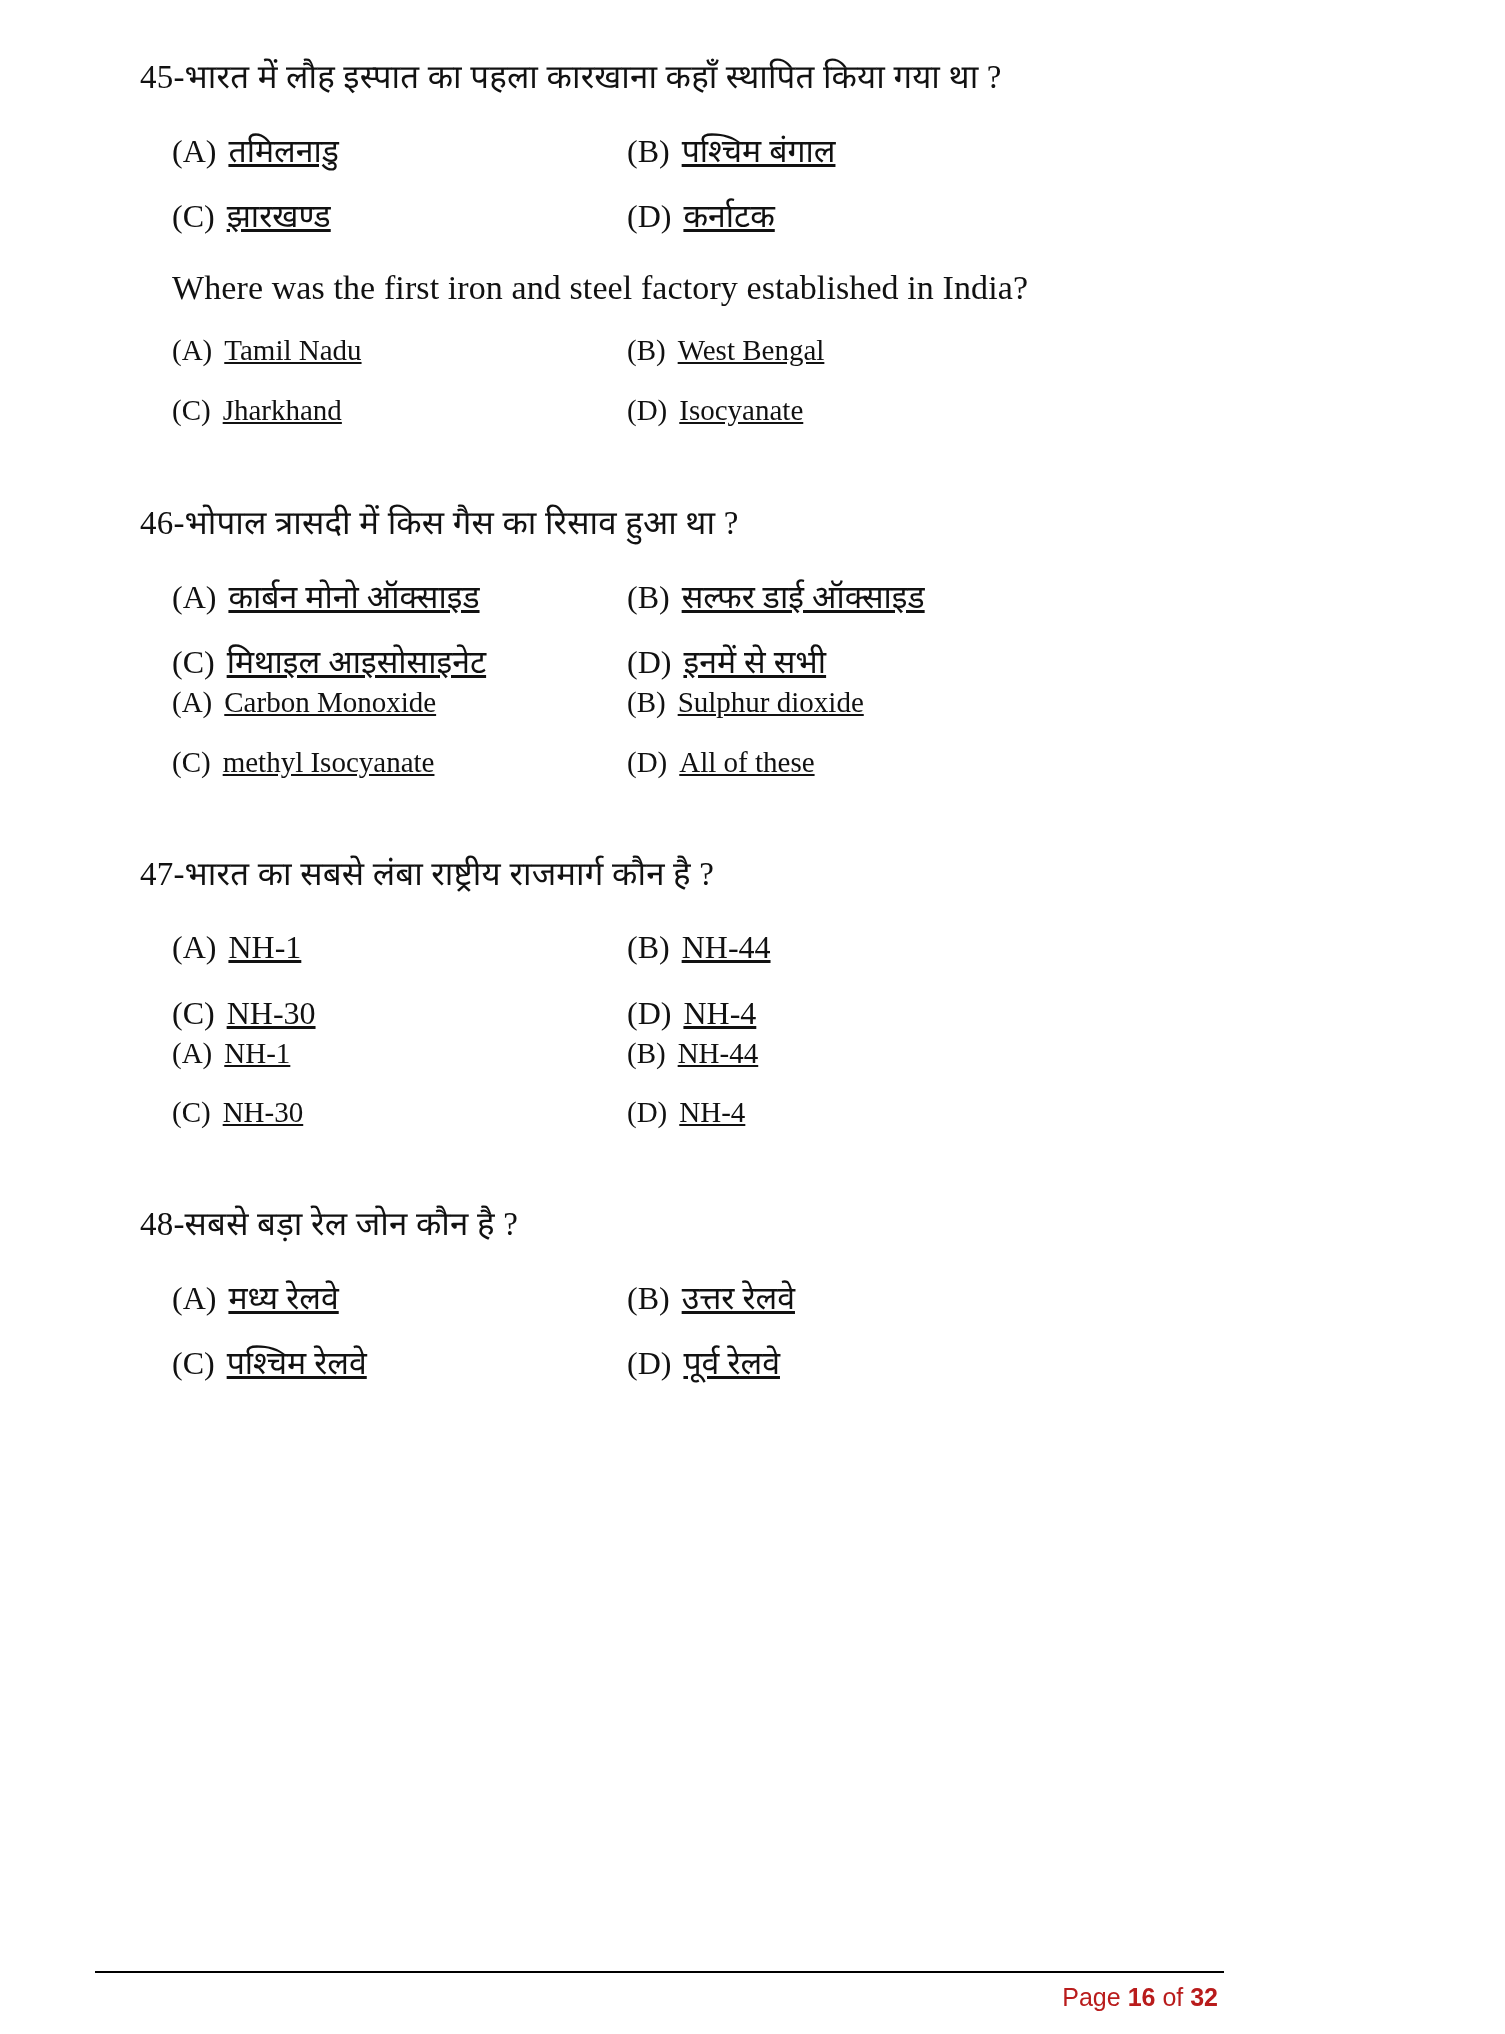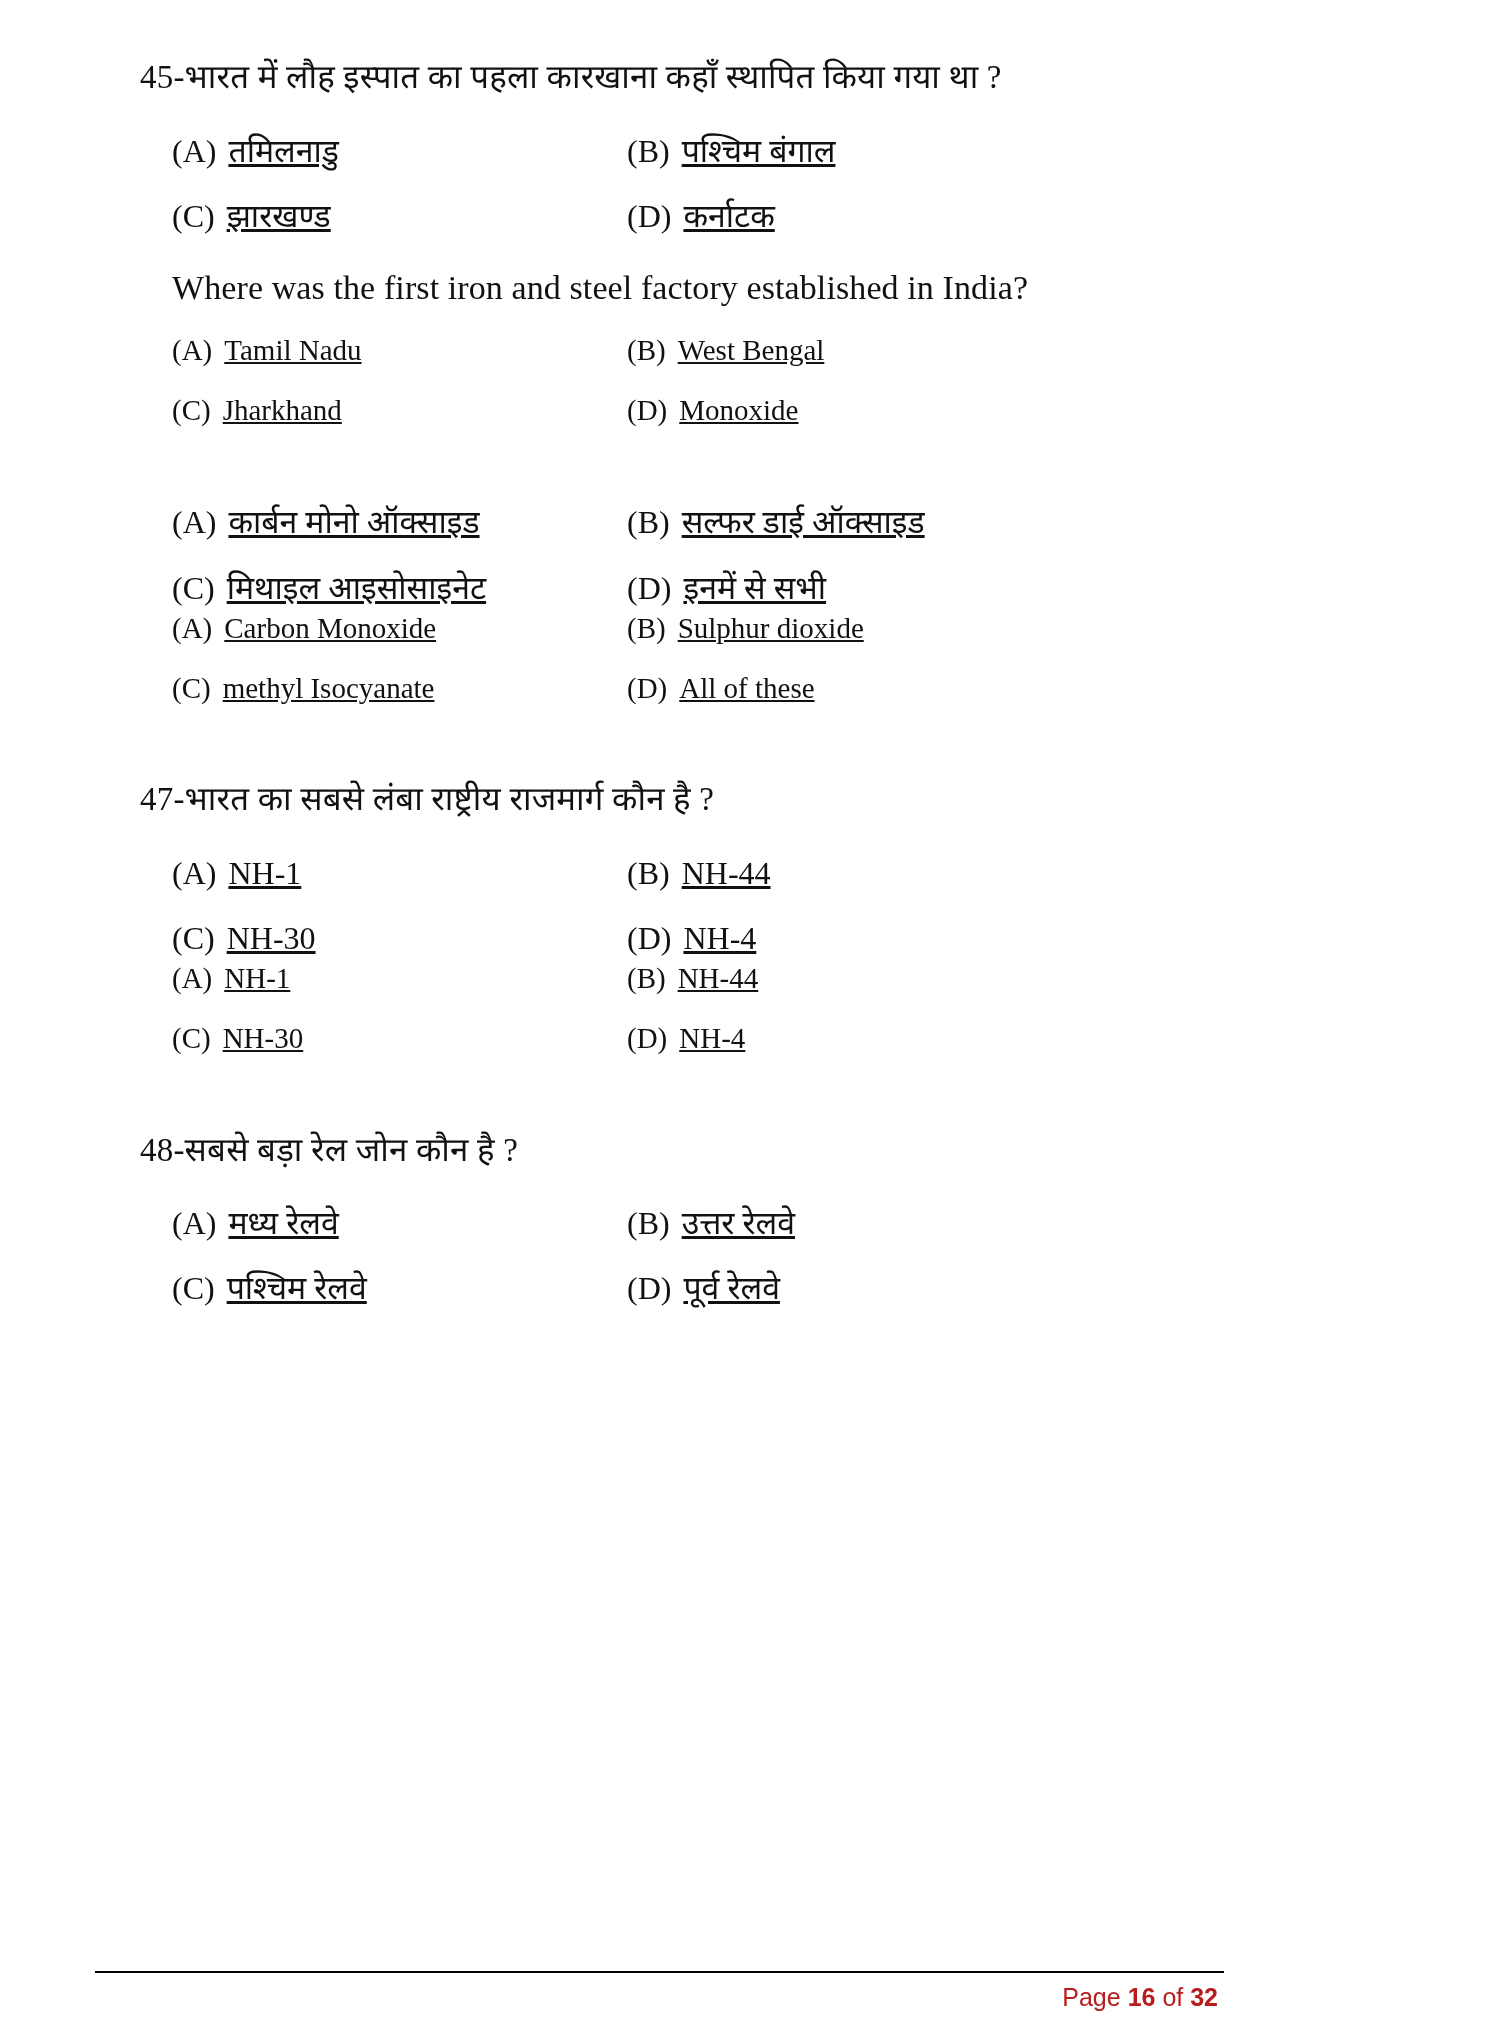--- a/index.html
+++ b/index.html
@@ -158,27 +158,28 @@
           <span class="opt-text">West Bengal</span>
         </div>
       </div>
       <div class="opt-row">
         <div class="opt opt-left">
           <span class="opt-tag">(C)</span>
           <span class="opt-text">Jharkhand</span>
         </div>
         <div class="opt opt-right">
           <span class="opt-tag">(D)</span>
-          <span class="opt-text">Monoxide</span>
+          <span class="opt-text">Isocyanate</span>
         </div>
       </div>
     </div>
   </div>
 
   <div class="question-block" id="q46">
+    <p class="q-stem-hi">46-भोपाल त्रासदी में किस गैस का रिसाव हुआ था ?</p>
 
     <div class="options opts-hi">
       <div class="opt-row">
         <div class="opt opt-left">
           <span class="opt-tag">(A)</span>
           <span class="opt-text">कार्बन मोनो ऑक्साइड</span>
         </div>
         <div class="opt opt-right">
           <span class="opt-tag">(B)</span>
           <span class="opt-text">सल्फर डाई ऑक्साइड</span>

